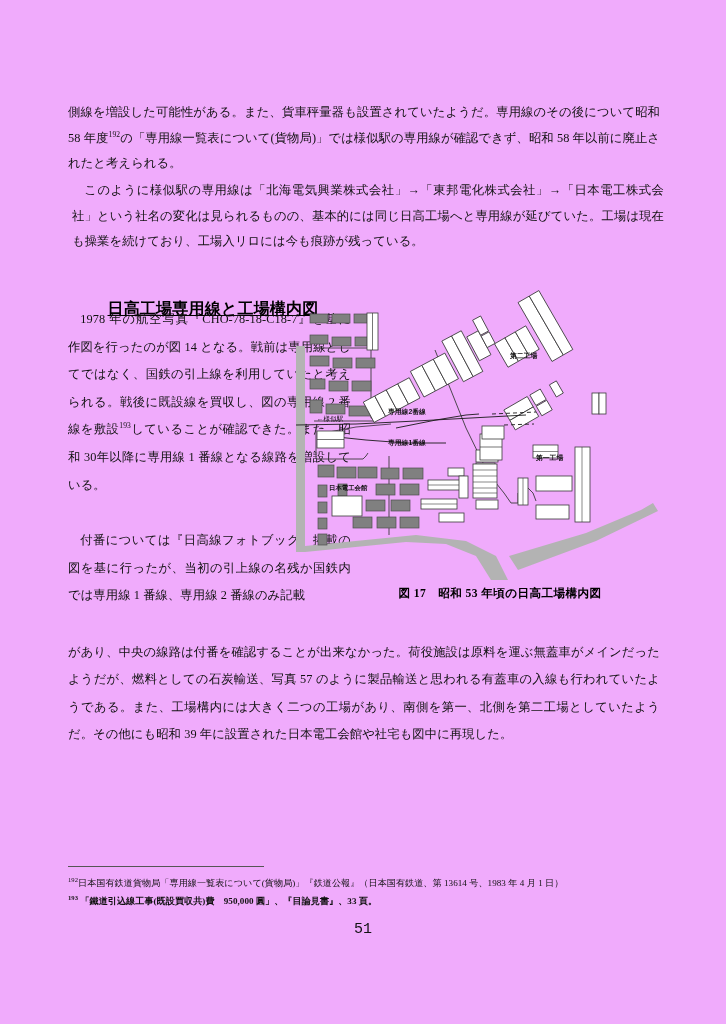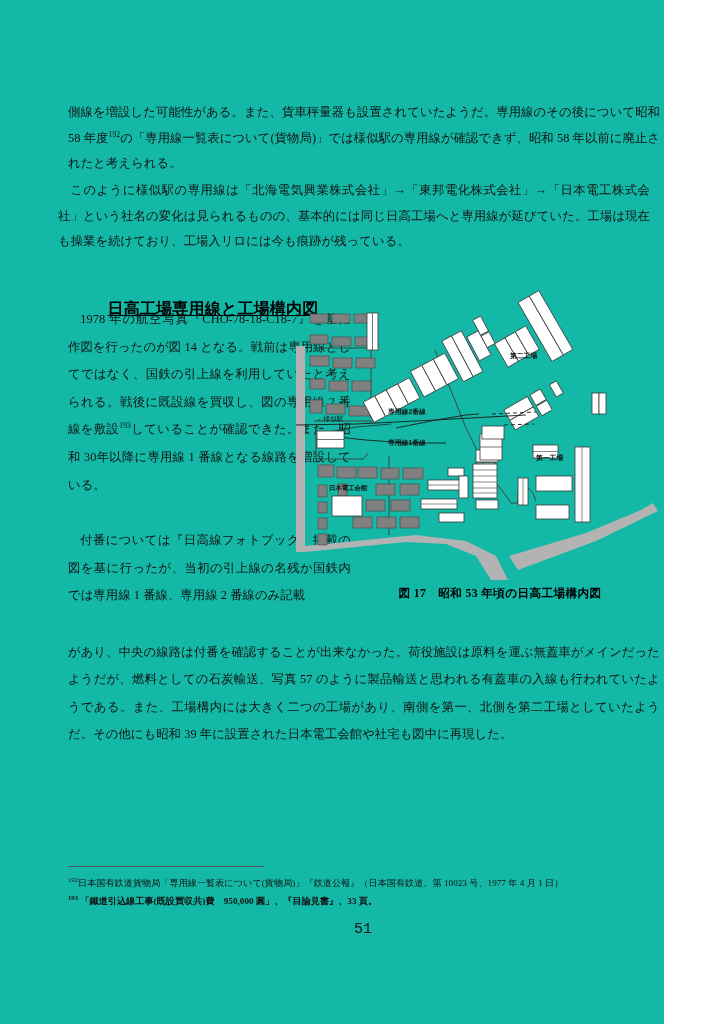--- a/index.html
+++ b/index.html
@@ -11,44 +11,44 @@
     width: 726px;
     height: 1024px;
     position: relative;
     font-family: "Liberation Serif", "DejaVu Serif", serif;
     color: #000000;
     overflow: hidden;
   }
   .page {
     position: absolute;
     left: 0; top: 0;
-    width: 664px;
+    width: 726px;
     height: 1024px;
-    background: #14b8a6;
+    background: #f0abfc;
   }
 
   
   .para {
     position: absolute;
     font-size: 12.3px;
     line-height: 25.5px;
     text-align: justify;
     text-justify: inter-ideograph;
     letter-spacing: 0.1px;
     color: #111;
   }
   .indent { text-indent: 1em; }
 
   #para-top {
     left: 68px;
     top: 100px;
     width: 592px;
   }
   #para-second {
-    left: 58px;
+    left: 72px;
     top: 178px;
     width: 592px;
   }
 
   .section-heading {
     position: absolute;
     left: 68px;
     top: 299px;
     width: 290px;
     text-align: center;
@@ -328,21 +328,21 @@
     </svg>
   </div>
 
   <div id="figure-caption">図 17　昭和 53 年頃の日高工場構内図</div>
 
   <div class="para" id="para-bottom">があり、中央の線路は付番を確認することが出来なかった。荷役施設は原料を運ぶ無蓋車がメインだったようだが、燃料としての石炭輸送、写真 57 のように製品輸送と思われる有蓋車の入線も行われていたようである。また、工場構内には大きく二つの工場があり、南側を第一、北側を第二工場としていたようだ。その他にも昭和 39 年に設置された日本電工会館や社宅も図中に再現した。</div>
 
   <div id="footnote-rule"></div>
 
   <div class="footnote" id="footnote-192">
-    <span class="fnum">192</span><span>日本国有鉄道貨物局「専用線一覧表について(貨物局)」『鉄道公報』（日本国有鉄道、第 10023 号、1977 年 4 月 1 日）</span>
+    <span class="fnum">192</span><span>日本国有鉄道貨物局「専用線一覧表について(貨物局)」『鉄道公報』（日本国有鉄道、第 13614 号、1983 年 4 月 1 日）</span>
   </div>
   <div class="footnote bold193" id="footnote-193">
     <span class="fnum">193</span> <span>「鐵道引込線工事(既設買収共)費　950,000 圓」、『目論見書』、33 頁。</span>
   </div>
 
   <div id="page-number">51</div>
 
 </div>
 
 </body></html>

